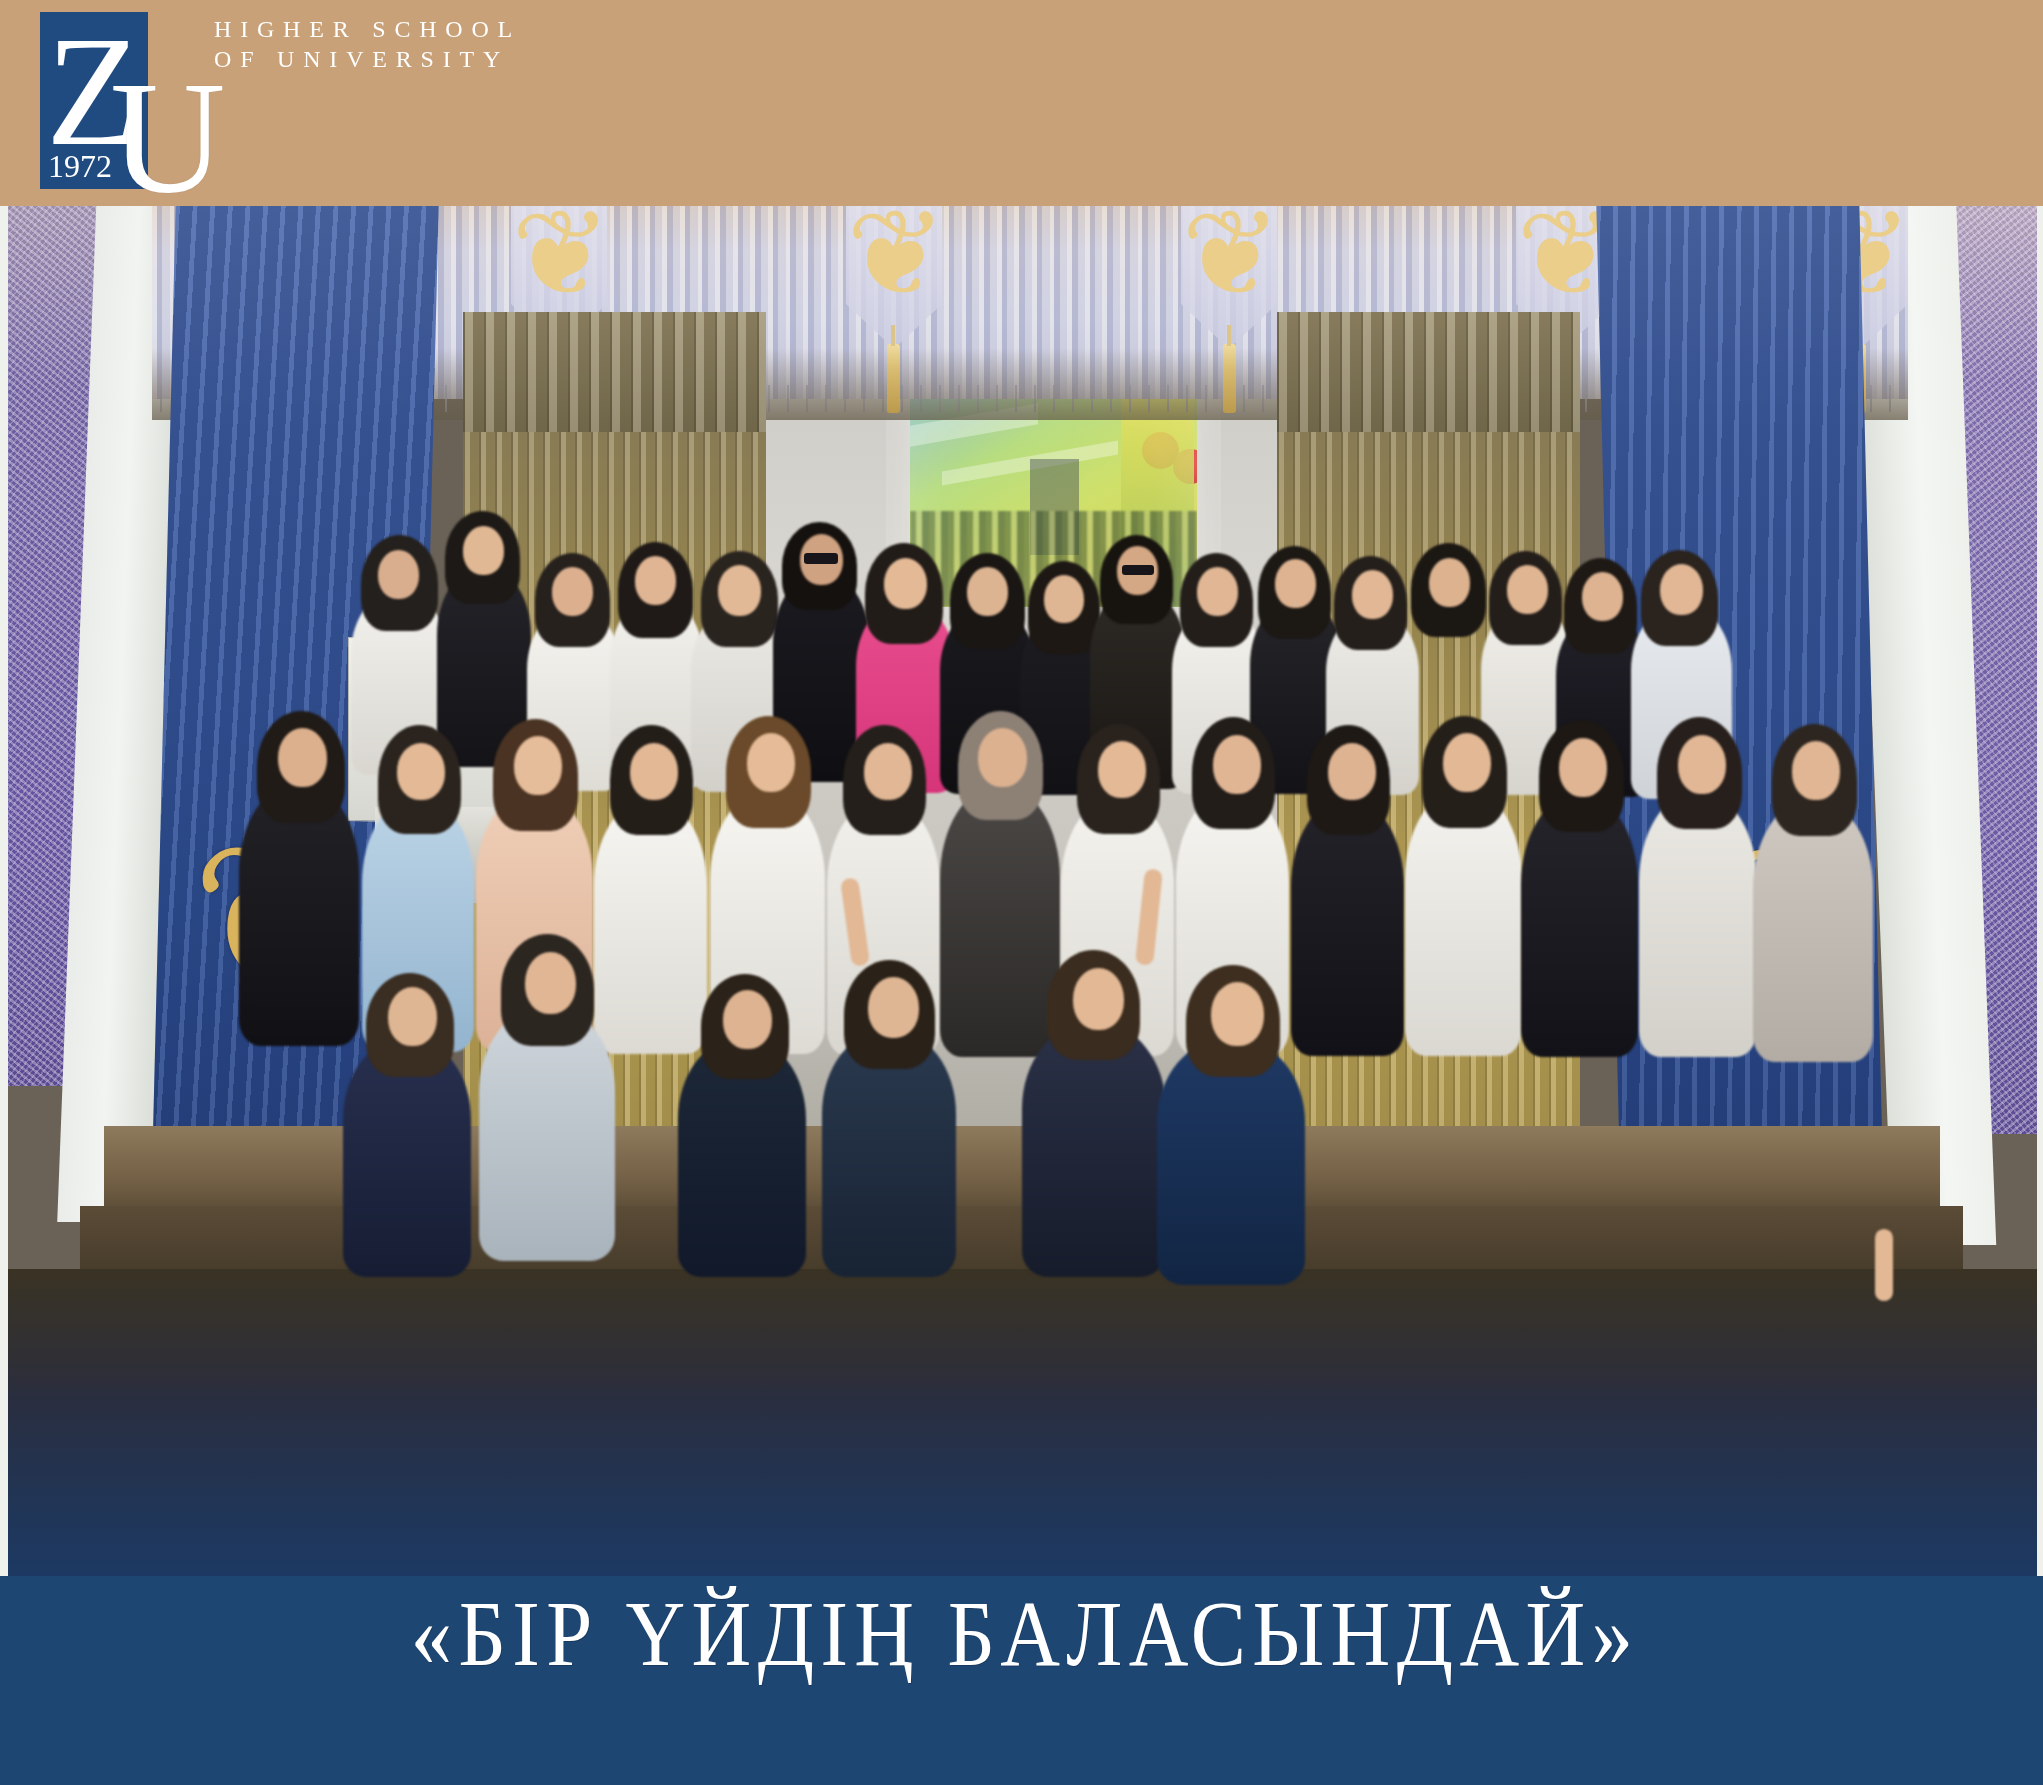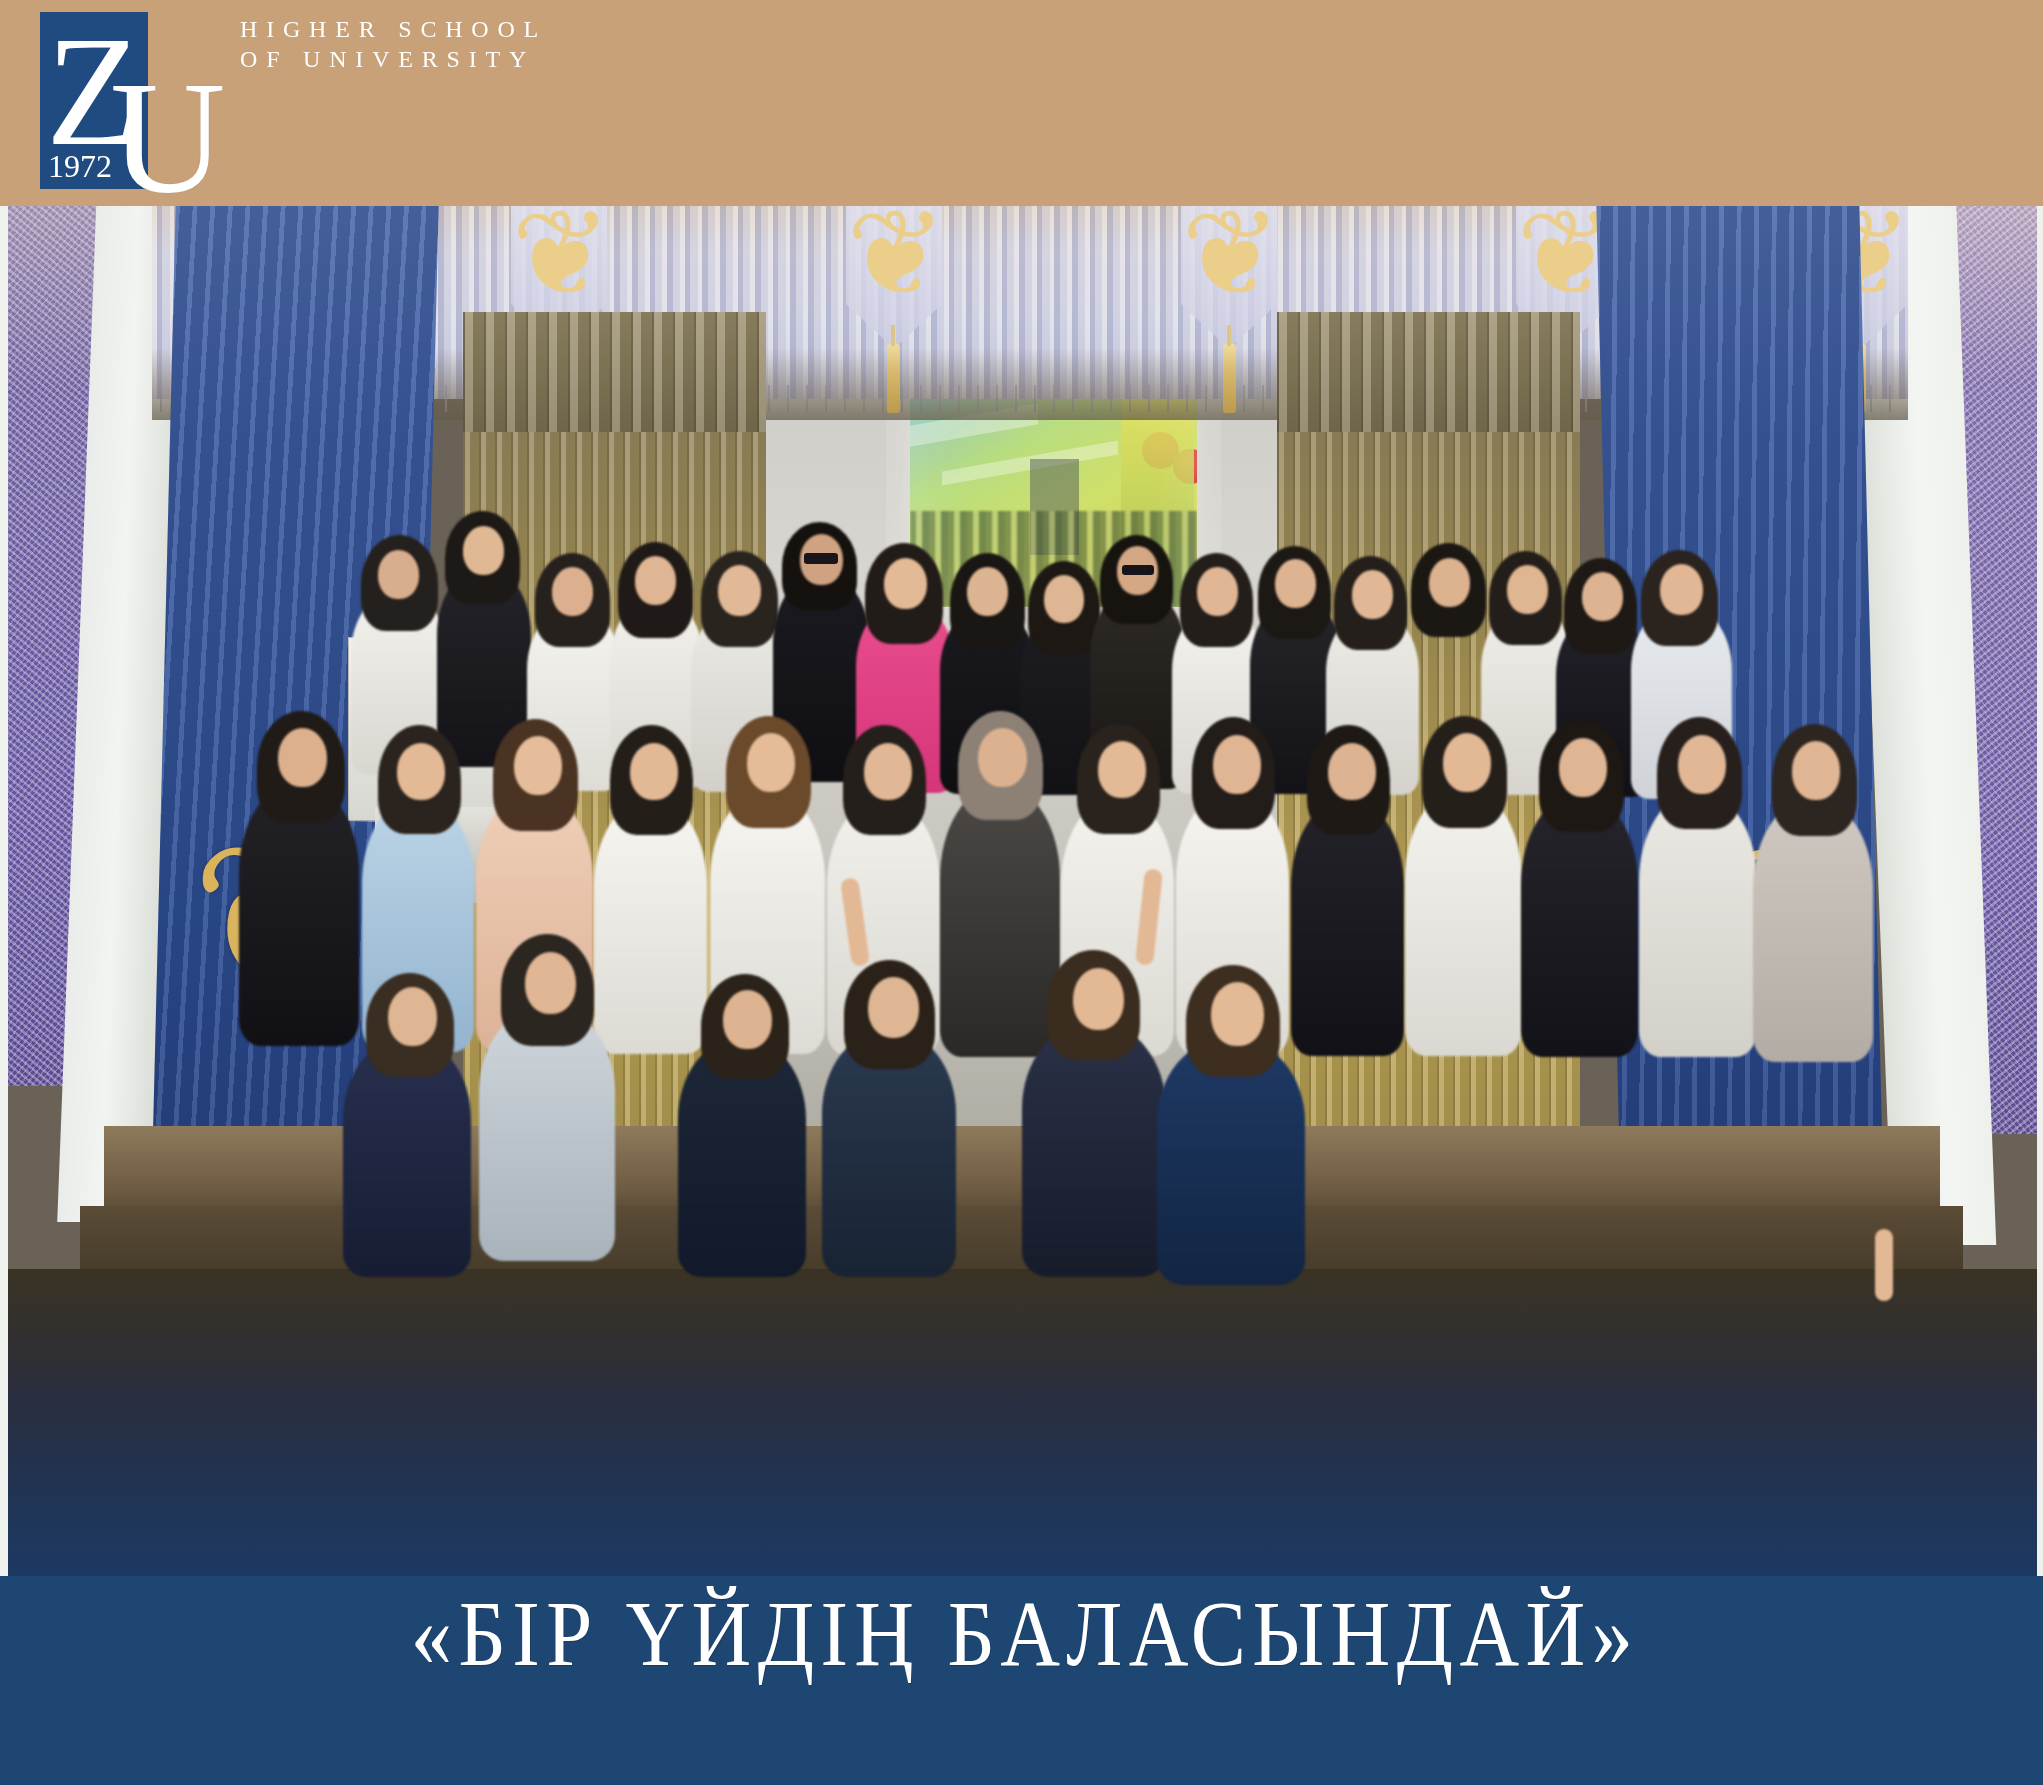--- a/index.html
+++ b/index.html
@@ -61,21 +61,20 @@
     letter-spacing:1.6px;
     font-weight:400;
   }
   .brand-line1 { margin-top:4.8px; }
   .brand-sub1, .brand-sub2 {
     font-family:"Liberation Serif", serif;
     font-size:24px; line-height:30px;
     color:#ffffff;
     letter-spacing:8.8px;
     font-weight:400;
-    margin-left:26px;
   }
   .brand-sub1 { margin-top:11.2px; }
 
   
   .photo {
     position:absolute; left:0; top:192px; width:2043px; height:1405px;
     overflow:hidden;
     background:#6a6257;
     z-index:10;
   }

